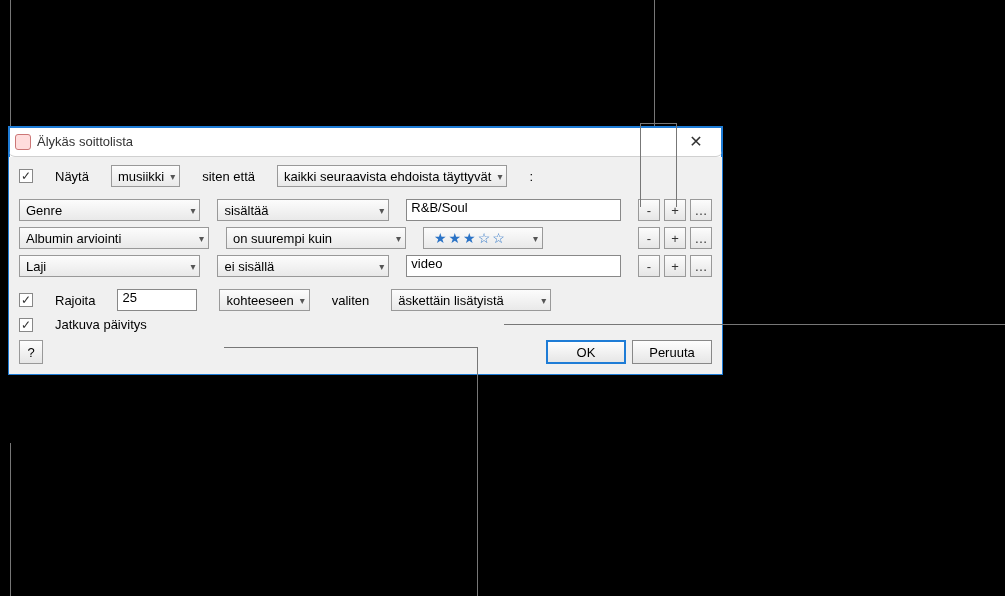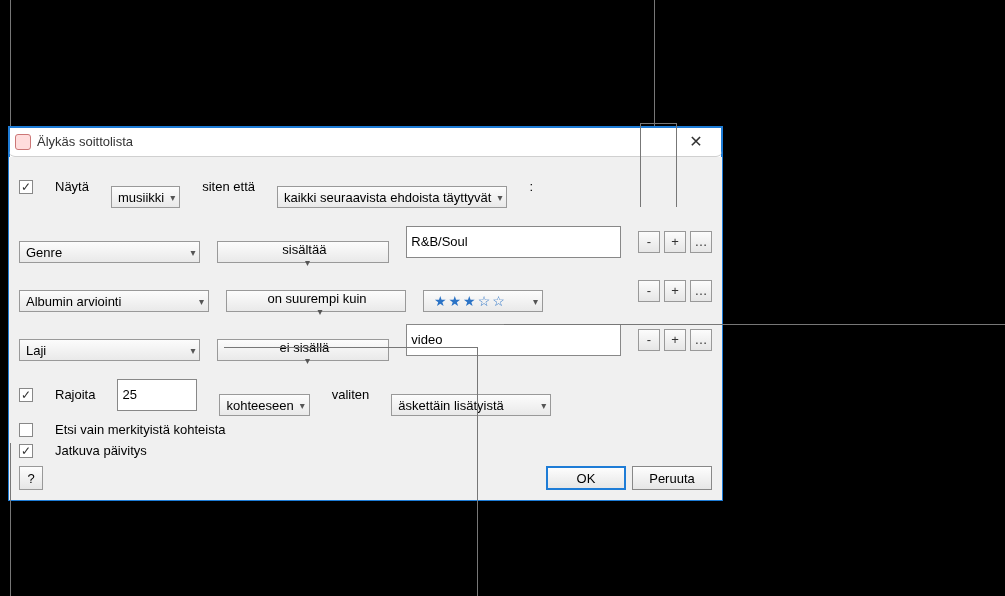--- a/index.html
+++ b/index.html
@@ -76,54 +76,52 @@
   }
   .dropdown {
     display: inline-flex;
     align-items: center;
     background: linear-gradient(#fcfcfc,#e9e9e9);
     border: 1px solid #999;
     height: 22px;
     padding: 0 4px 0 6px;
     cursor: pointer;
     white-space: nowrap;
-    margin-top: 21px;
   }
   .dropdown .arrow {
     margin-left: 6px;
     font-size: 10px;
     color: #555;
   }
   .textinput {
     background: #fff;
     border: 1px solid #888;
-    height: 32px;
+    height: 22px;
     padding: 0 4px;
     display: inline-flex;
-    align-items: center;
   }
   .sqbtn {
     width: 22px; height: 22px;
     border: 1px solid #999;
     background: linear-gradient(#fcfcfc,#e6e6e6);
     display: inline-flex;
     align-items: center;
     justify-content: center;
     cursor: pointer;
     font-size: 13px;
     color: #333;
   }
   .rule-row {
     display: flex;
     align-items: center;
     gap: 17px;
     margin-bottom: 6px;
   }
   .rule-row .dropdown.field { width: 190px; justify-content: space-between; }
-  .rule-row .dropdown.op    { width: 180px; justify-content: space-between; flex-direction: column; }
+  .rule-row .dropdown.op    { width: 180px; justify-content: space-between; }
   .rule-row .value          { width: 225px; }
   .stars { color: #2b73c6; font-size: 14px; letter-spacing: 2px; padding-left:4px;}
   .btnbar { display: flex; gap: 4px; margin-left: auto; }
   .footer-row {
     display: flex;
     align-items: center;
     gap: 6px;
     margin-top: 8px;
   }
   .spacer-flex { flex: 1; }
@@ -255,24 +253,20 @@
         <span>kohteeseen</span>
         <span class="arrow">▾</span>
       </span>
       <span>valiten</span>
       <span class="dropdown" style="width:160px;justify-content:space-between">
         <span>äskettäin lisätyistä</span>
         <span class="arrow">▾</span>
       </span>
     </div>
 
-    <div class="row">
-      <span class="checkbox"></span>
-      <span>Etsi vain merkityistä kohteista</span>
-    </div>
 
     <div class="row">
       <span class="checkbox checked"></span>
       <span>Jatkuva päivitys</span>
     </div>
 
     <div class="footer-row">
       <span class="help-btn">
         <span>?</span>
       </span>

